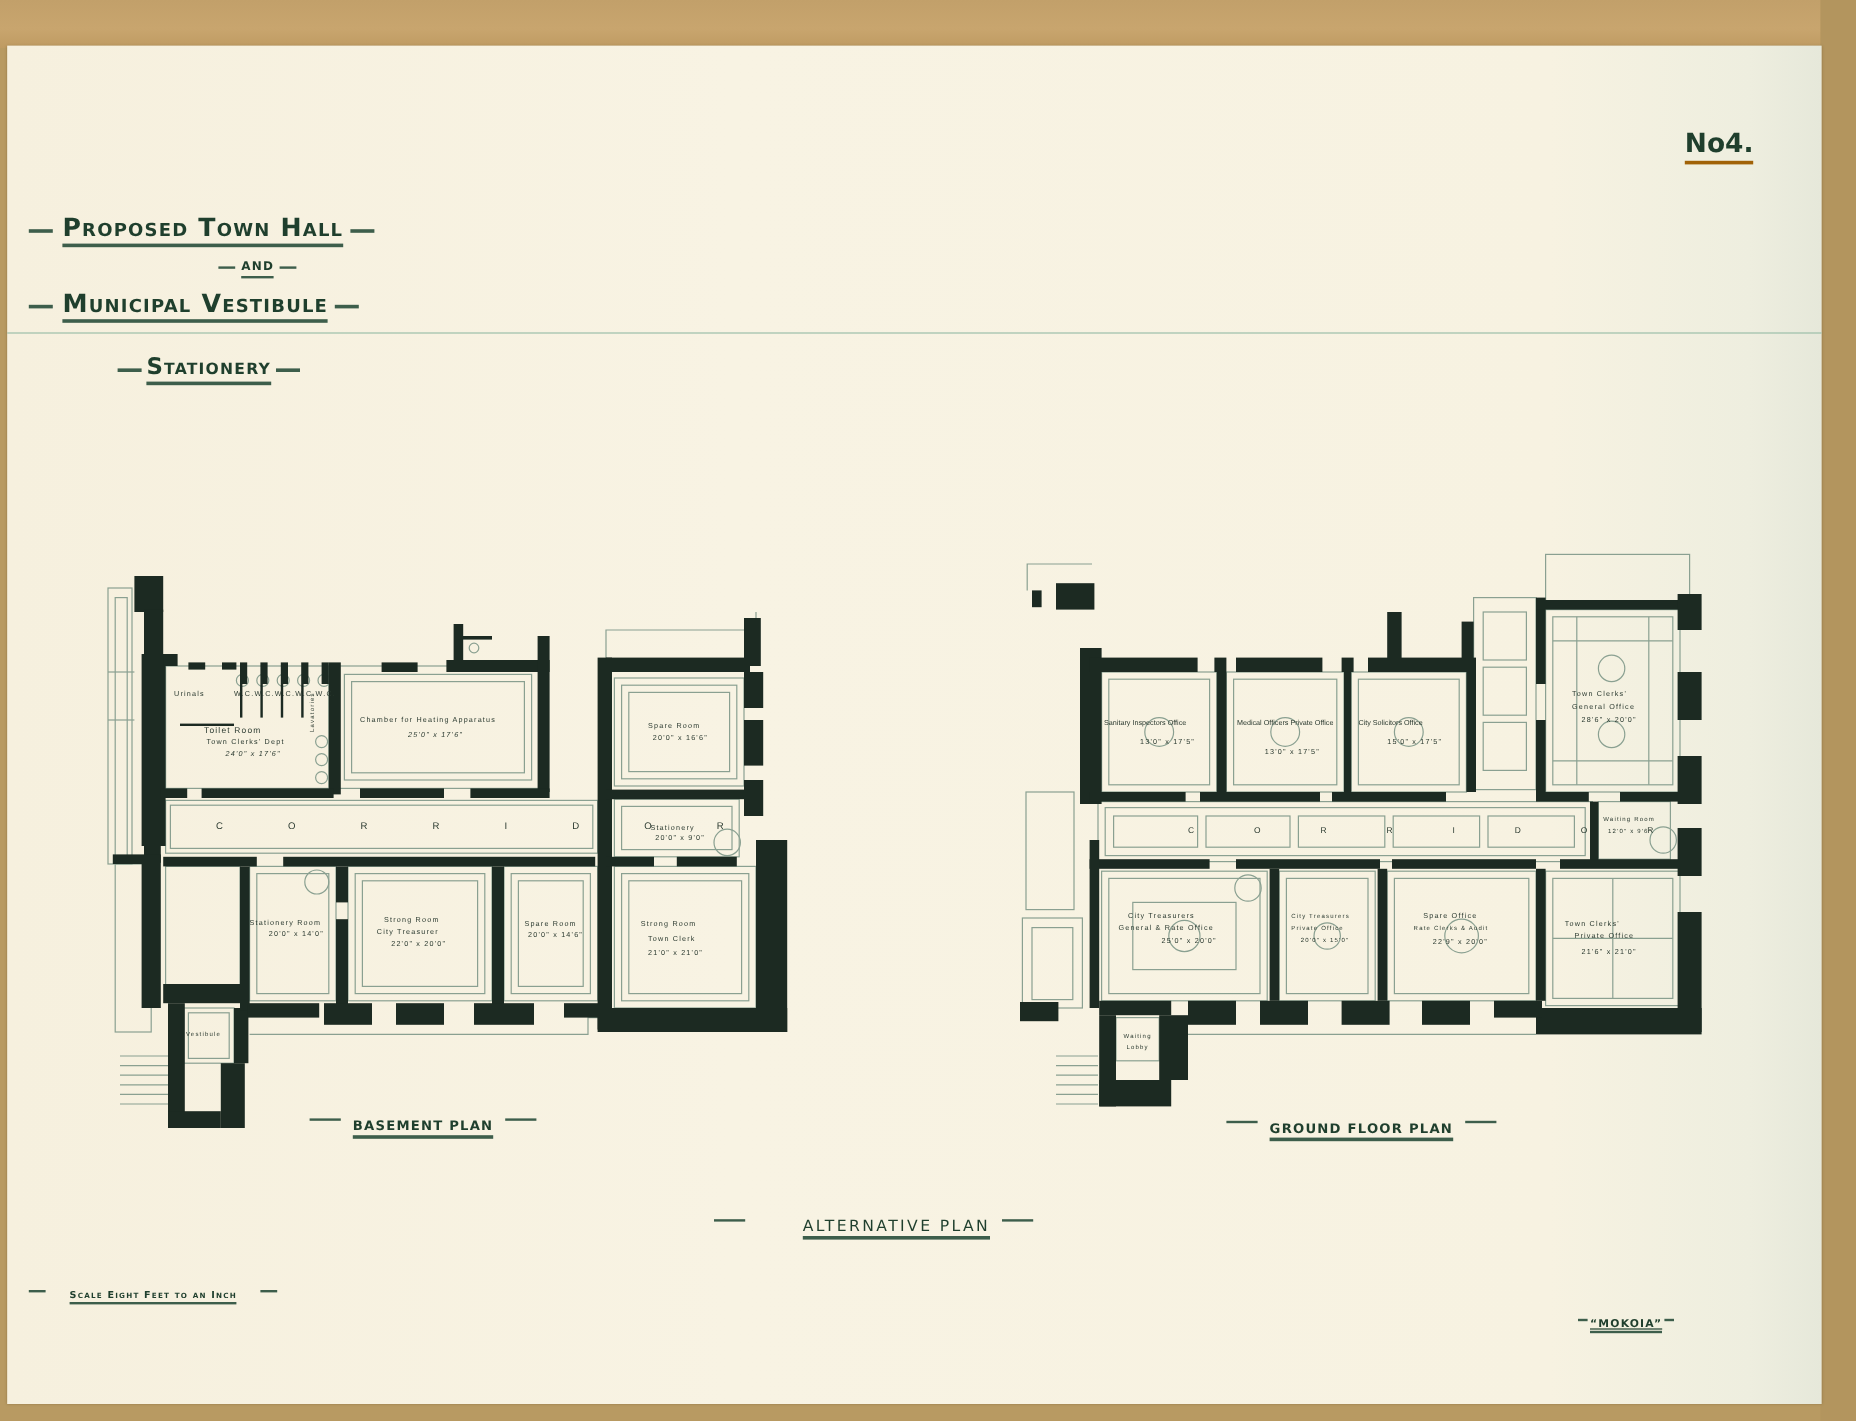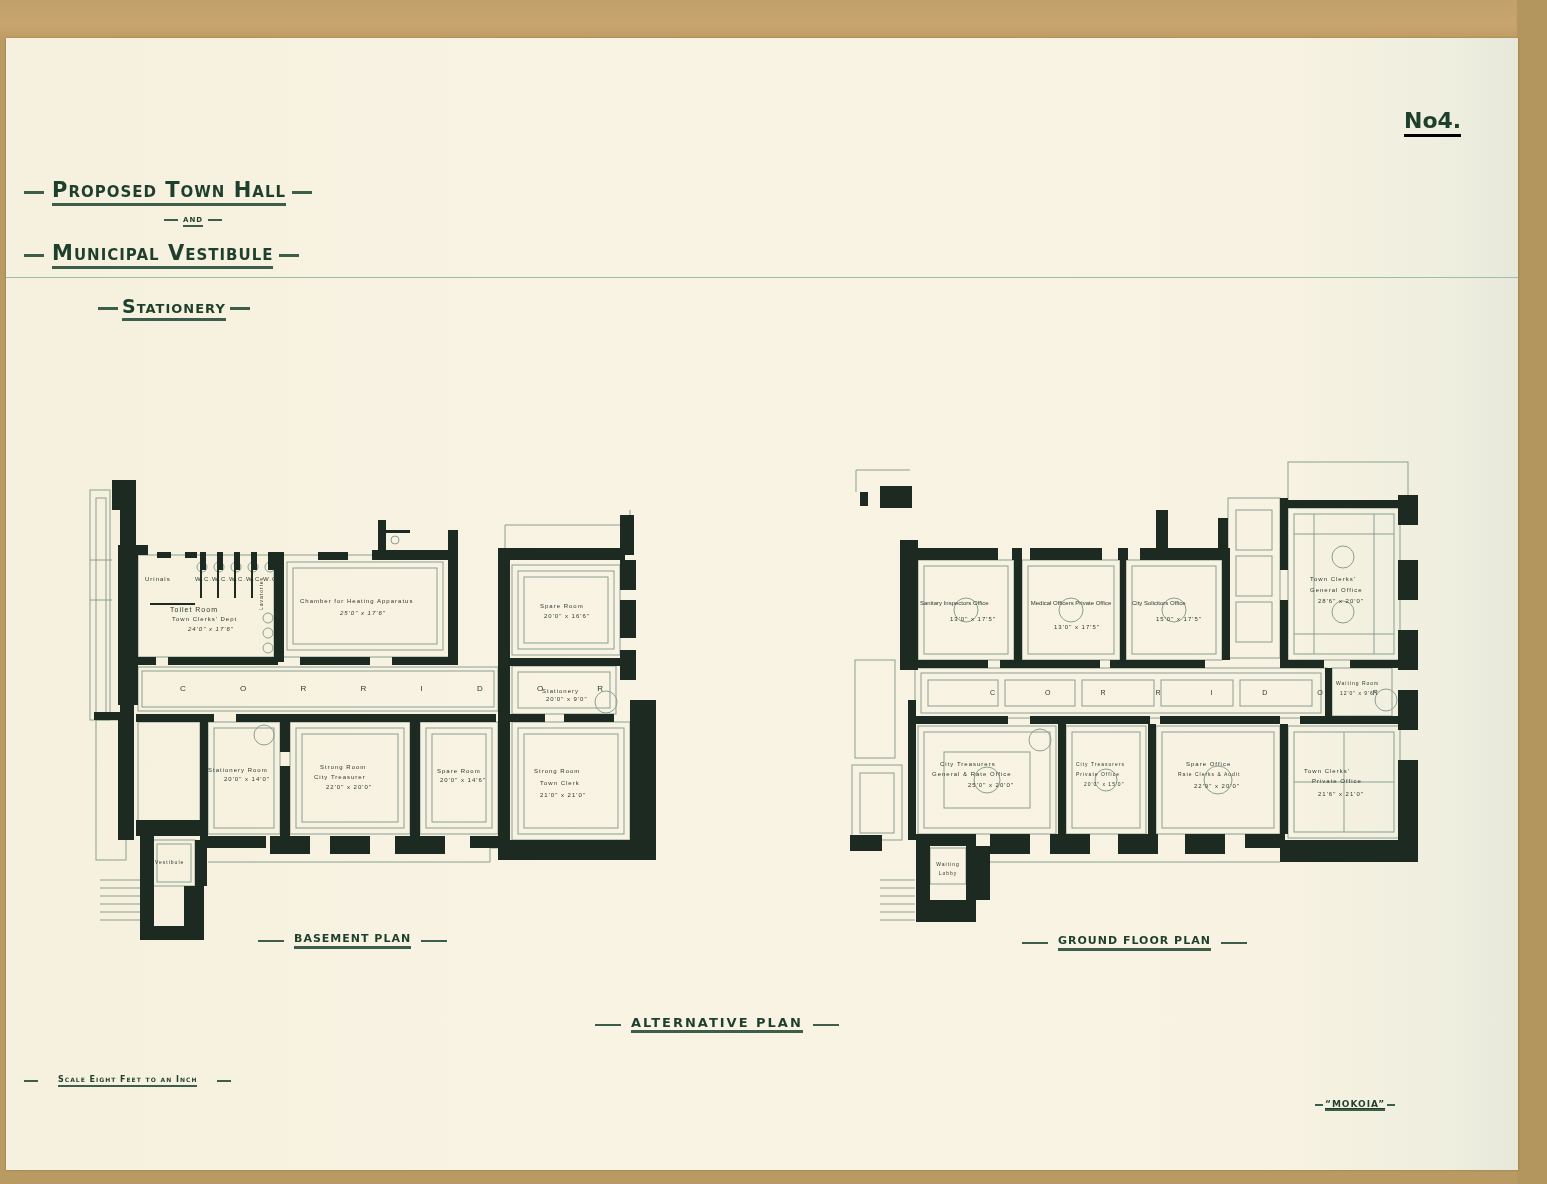--- a/index.html
+++ b/index.html
@@ -5,44 +5,44 @@
   html,body{margin:0;padding:0;}
   body{width:1547px;height:1184px;position:relative;overflow:hidden;background:#b89a62;font-family:"Liberation Sans",sans-serif;}
   .backing-top{position:absolute;left:0;top:0;width:1547px;height:40px;background:linear-gradient(180deg,#c2a06a 0%,#c8a56e 60%,#bf9b62 100%);}
   .backing-right{position:absolute;right:0;top:0;width:30px;height:1184px;background:#b3955e;}
   .paper{position:absolute;left:6px;top:38px;width:1512px;height:1132px;background:linear-gradient(90deg,#f6f0de 0%,#f8f3e3 40%,#f7f2e1 85%,#eeeedf 96%,#e6e8da 100%);box-shadow:0 0 2px rgba(90,70,30,.4);}
   .tline{position:absolute;display:flex;align-items:center;white-space:nowrap;color:#1f3f2d;font-family:"DejaVu Sans",sans-serif;font-weight:bold;letter-spacing:1px;}
   .dash{display:inline-block;height:3px;background:#3d5e4b;}
   .ul{border-bottom:3px solid #3d5e4b;padding-bottom:1px;}
   .sc{font-variant:small-caps;}
   .hrule{position:absolute;left:6px;top:277px;width:1512px;height:1px;background:#9cbfa9;}
-  .no4{position:absolute;left:1404px;top:110px;font-family:"DejaVu Sans",sans-serif;font-weight:bold;font-size:22px;color:#1f3f2d;border-bottom:3px solid #000000;line-height:22px;padding-bottom:2px;}
+  .no4{position:absolute;left:1404px;top:110px;font-family:"DejaVu Sans",sans-serif;font-weight:bold;font-size:22px;color:#1f3f2d;border-bottom:3px solid #a16207;line-height:22px;padding-bottom:2px;}
   .plan{position:absolute;}
   .lbl{position:absolute;font-family:"Liberation Sans",sans-serif;font-size:7px;color:#2b3a30;letter-spacing:1px;text-align:center;white-space:nowrap;line-height:10px;}
-  .caption{position:absolute;display:flex;align-items:center;gap:10px;font-family:"DejaVu Sans",sans-serif;font-weight:bold;color:#1f3f2d;letter-spacing:1px;white-space:nowrap;}
+  .caption{position:absolute;display:flex;gap:10px;font-family:"DejaVu Sans",sans-serif;font-weight:bold;color:#1f3f2d;letter-spacing:1px;white-space:nowrap;}
   .caption .cap-text{border-bottom:3px solid #3d5e4b;line-height:14px;}
   .caption .dash{width:26px;height:2px;}
   svg{position:absolute;left:0;top:0;}
 </style>
 </head>
 <body>
 
 <div class="backing-top"></div>
 <div class="backing-right"></div>
 
 <div class="paper"></div>
 
 <div class="no4">No4.</div>
 
 <div class="tline" style="left:24px;top:178px;font-size:21px;text-align:right;">
   <span class="dash" style="width:20px;margin-right:8px;"></span>
   <span class="ul sc">Proposed Town Hall</span>
   <span class="dash" style="width:20px;margin-left:6px;"></span>
 </div>
-<div class="tline" style="left:164px;top:213px;font-size:10px;">
+<div class="tline" style="left:182px;top:213px;font-size:14px;">
   <span class="dash" style="width:14px;margin-right:5px;height:2px;"></span>
   <span class="ul sc" style="border-bottom-width:2px;">and</span>
   <span class="dash" style="width:14px;margin-left:5px;height:2px;"></span>
 </div>
 <div class="tline" style="left:24px;top:241px;font-size:21px;">
   <span class="dash" style="width:20px;margin-right:8px;"></span>
   <span class="ul sc">Municipal Vestibule</span>
   <span class="dash" style="width:20px;margin-left:6px;"></span>
 </div>
 <div class="hrule"></div>
@@ -371,21 +371,21 @@
 
   <div class="caption" style="left:1022px;top:934px;font-size:11px;">
     <span class="dash"></span>
     <span class="cap-text" style="text-transform:uppercase;">Ground Floor Plan</span>
     <span class="dash"></span>
   </div>
 </div>
 
 <div class="caption" style="left:595px;top:1016px;font-size:13px;">
   <span class="dash"></span>
-  <span class="cap-text" style="text-transform:uppercase;font-weight:bold;letter-spacing:2px;">Alternative Plan</span>
+  <span class="cap-text" style="text-transform:uppercase;font-weight:normal;letter-spacing:2px;margin-left:38px;">Alternative Plan</span>
   <span class="dash"></span>
 </div>
 
 <div class="caption" style="left:24px;top:1075px;font-size:8px;gap:20px;">
   <span class="dash" style="width:14px;"></span>
   <span class="cap-text sc" style="border-bottom-width:2px;line-height:10px;">Scale Eight Feet to an Inch</span>
   <span class="dash" style="width:14px;"></span>
 </div>
 
 <div class="caption" style="left:1315px;top:1099px;font-size:9px;gap:2px;">

